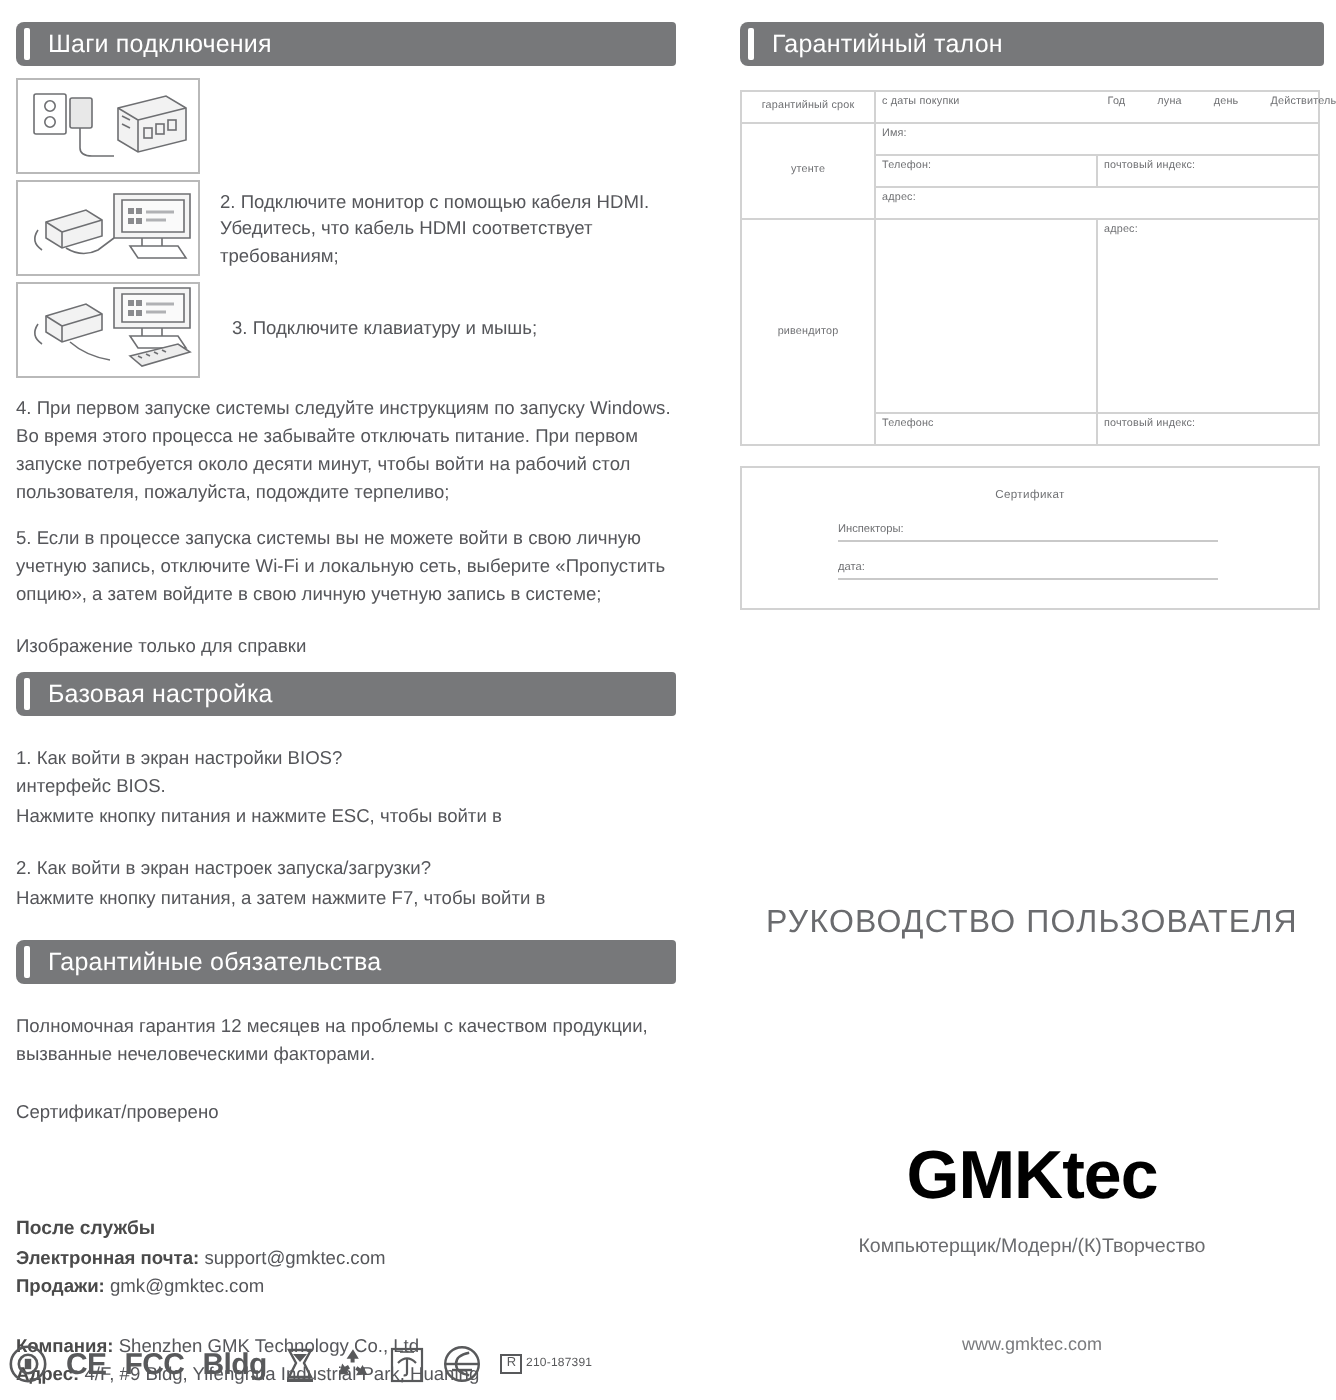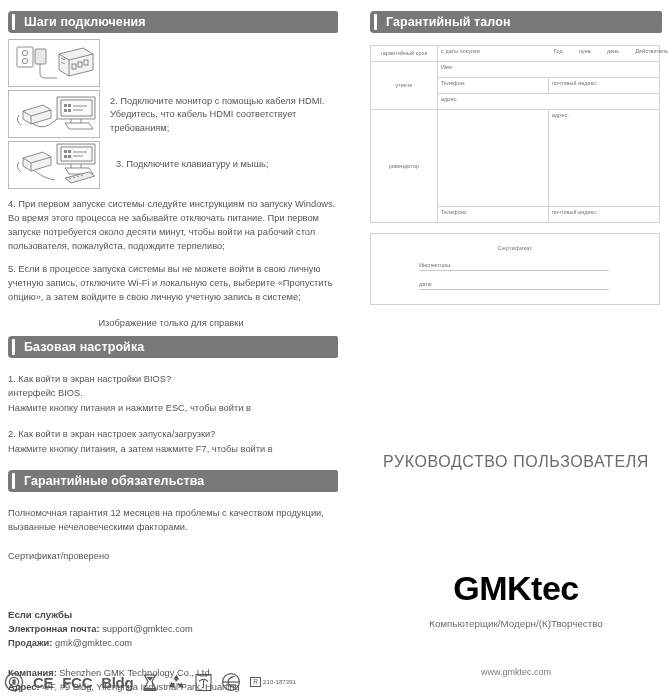--- a/index.html
+++ b/index.html
@@ -53,21 +53,21 @@
     left: 4px;
     top: 3px;
     bottom: 3px;
     width: 3px;
     background: #ffffff;
     border-radius: 1px;
   }
   .banner-text {
     color: #ffffff;
     font-size: 12.5px;
-    font-weight: bold;
+    font-weight: normal;
     letter-spacing: 0.1px;
     line-height: 1;
     white-space: nowrap;
     text-align: center;
   }
 
   
   .steps {
     margin-top: 6px;
   }
@@ -97,21 +97,21 @@
 
   .para {
     font-size: 9.3px;
     line-height: 1.52;
     color: #55565a;
     margin-top: 8px;
   }
   .note-right {
     font-size: 9.3px;
     color: #55565a;
-    text-align: center;
+    text-align: left;
     margin-top: 14px;
     padding-right: 4px;
   }
 
   .sec-body {
     font-size: 9.3px;
     line-height: 1.55;
     color: #55565a;
   }
   .gap-top-12 { margin-top: 12px; }
@@ -366,21 +366,21 @@
       <span class="banner-text">Гарантийные обязательства</span>
     </div>
 
     <div class="sec-body gap-top-14">
       <div>Полномочная гарантия 12 месяцев на проблемы с качеством продукции,</div>
       <div>вызванные нечеловеческими факторами.</div>
     </div>
     <div class="sec-body gap-top-14">Сертификат/проверено</div>
 
     <div style="margin-top:46px;">
-      <div class="svc-title">Если службы</div>
+      <div class="svc-title">После службы</div>
       <div class="svc-line">
         <b>Электронная почта:</b>
         <span>support@gmktec.com</span>
       </div>
       <div class="svc-line">
         <b>Продажи:</b>
         <span>gmk@gmktec.com</span>
       </div>
     </div>
 

